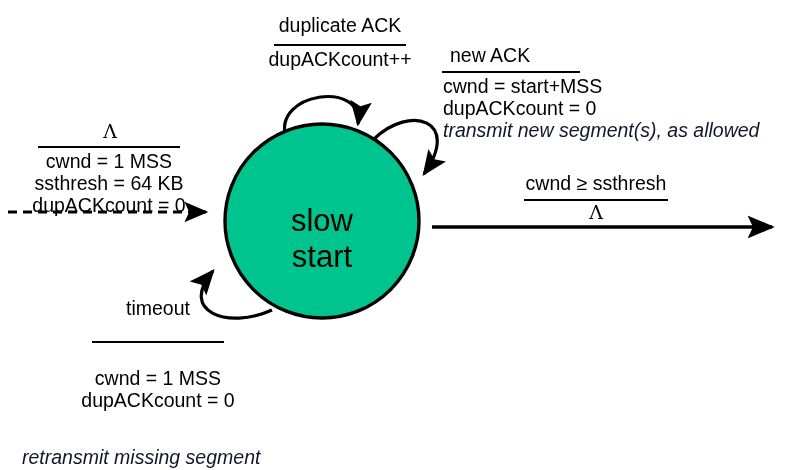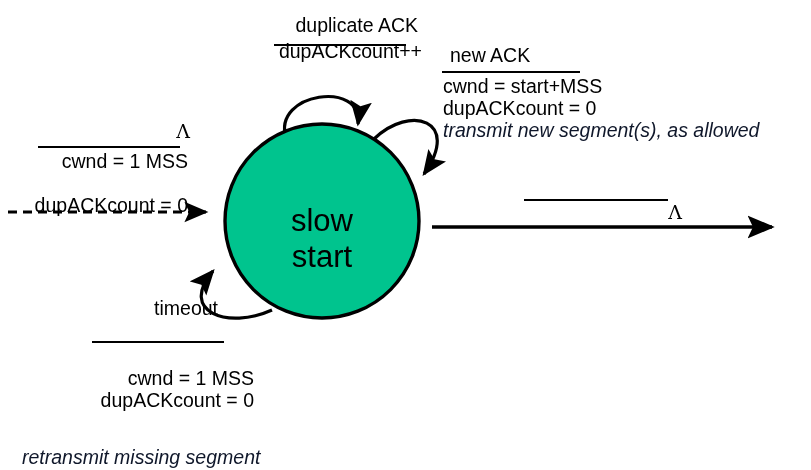--- a/index.html
+++ b/index.html
@@ -34,21 +34,21 @@
   }
   .lbl.italic-blue {
     font-style: italic;
     color: #0f172a;
     font-weight: 500;
   }
   .lbl.lambda {
     font-family: "DejaVu Serif", serif;
     font-size: 19px;
   }
-  .center { text-align: right; }
+  .center { text-align: center; }
   .left { text-align: right; }
   .rule {
     position: absolute;
     background: #000000;
     height: 2.4px;
   }
   .state-label {
     position: absolute;
     text-align: center;
     font-family: "Liberation Sans", sans-serif;
@@ -90,32 +90,34 @@
   <div class="state-label" style="left:222px; top:203px; width:200px;">
     <div>slow</div>
     <div>start</div>
   </div>
 
   <div class="block" style="left:30px; top:120px; width:160px;">
     <div class="lbl lambda center" style="position:static; width:160px;">Λ</div>
   </div>
   <div class="rule" style="left:38px; top:146px; width:142px;"></div>
   <div class="lbl center" style="left:30px; top:150px; width:158px;">cwnd = 1 MSS</div>
+  <div class="lbl center" style="left:30px; top:172px; width:158px;">ssthresh = 64 KB</div>
   <div class="lbl center" style="left:30px; top:194px; width:158px;">dupACKcount = 0</div>
 
   <div class="lbl center" style="left:262px; top:14px; width:156px;">duplicate ACK</div>
   <div class="rule" style="left:274px; top:44px; width:132px;"></div>
-  <div class="lbl center" style="left:258px; top:40px; width:164px;">dupACKcount++</div>
+  <div class="lbl center" style="left:258px; top:48px; width:164px;">dupACKcount++</div>
 
   <div class="lbl left" style="left:450px; top:44px;">new ACK</div>
   <div class="rule" style="left:442px; top:71px; width:138px;"></div>
   <div class="lbl left" style="left:443px; top:75px;">cwnd = start+MSS</div>
   <div class="lbl left" style="left:443px; top:97px;">dupACKcount = 0</div>
   <div class="lbl left italic-blue" style="left:443px; top:119px;">transmit new segment(s), as allowed</div>
 
+  <div class="lbl center" style="left:510px; top:172px; width:172px;">cwnd ≥ ssthresh</div>
   <div class="rule" style="left:524px; top:199px; width:144px;"></div>
   <div class="lbl lambda center" style="left:510px; top:201px; width:172px;">Λ</div>
 
   <div class="lbl center" style="left:98px; top:297px; width:120px;">timeout</div>
   <div class="rule" style="left:92px; top:341px; width:132px;"></div>
   <div class="lbl center" style="left:62px; top:367px; width:192px;">cwnd = 1 MSS</div>
   <div class="lbl center" style="left:62px; top:389px; width:192px;">dupACKcount = 0</div>
   <div class="lbl left italic-blue" style="left:22px; top:411px;margin-top:35px;">retransmit missing segment</div>
 
 </div>

